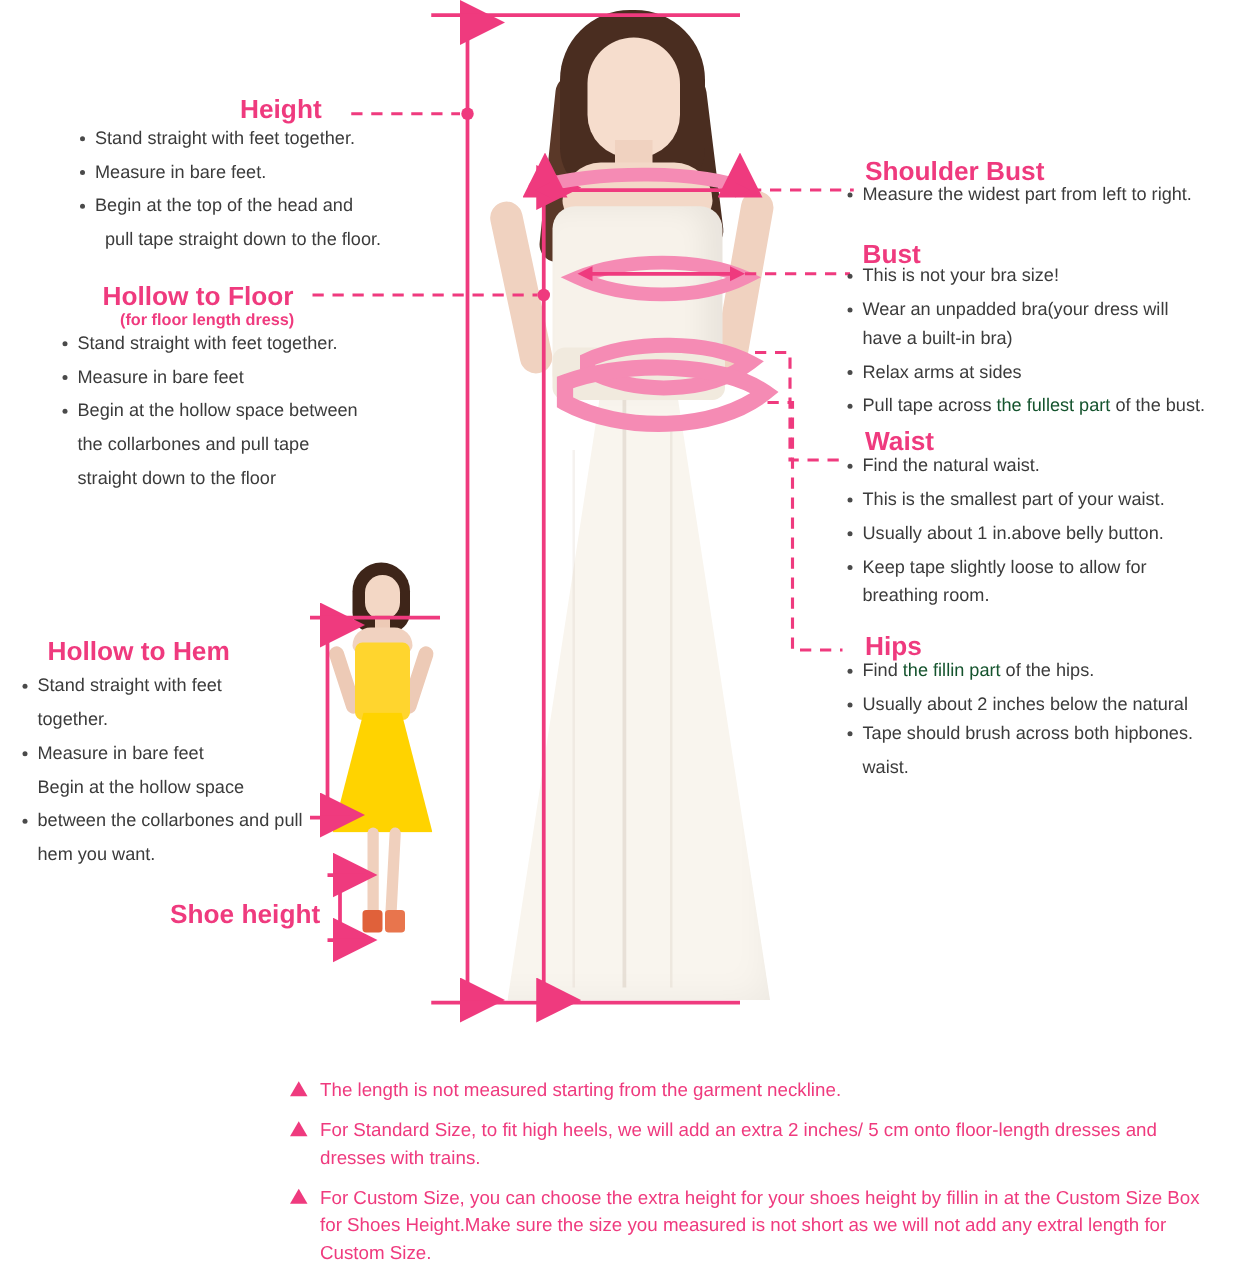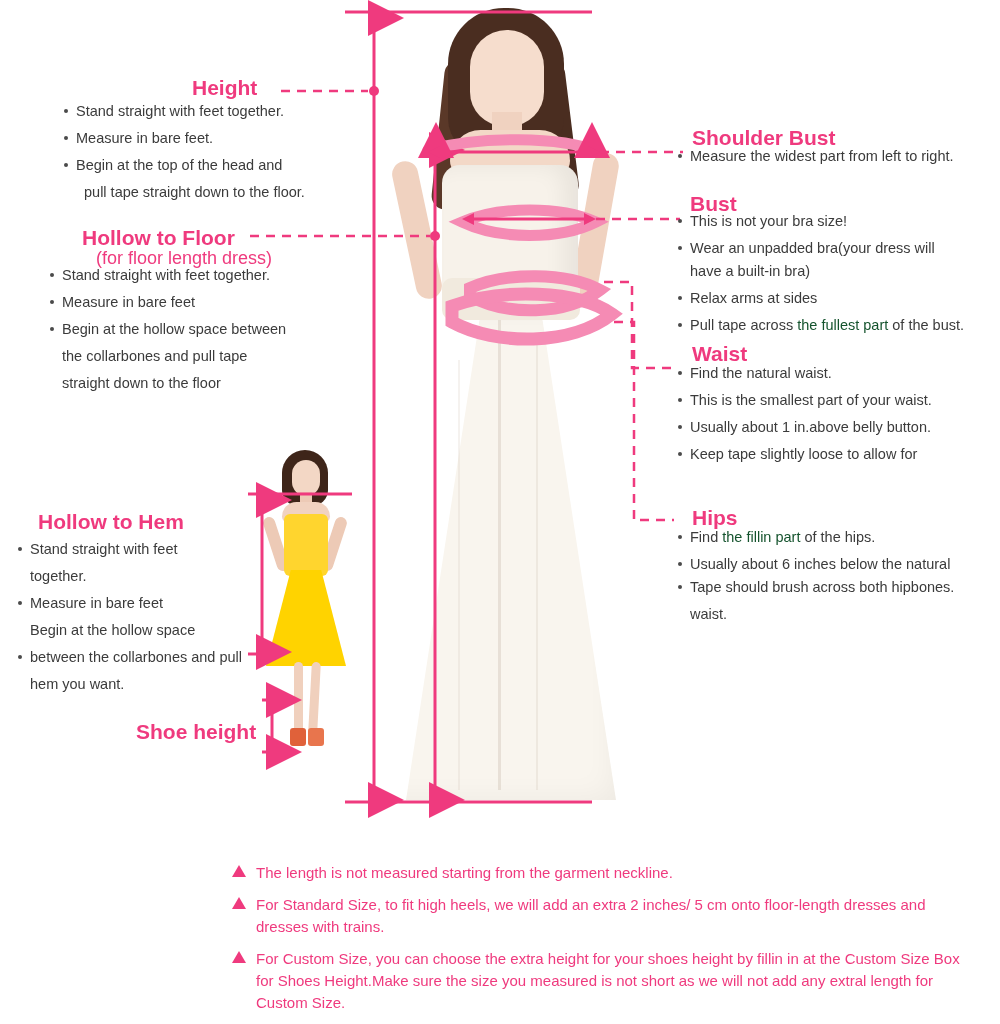--- a/index.html
+++ b/index.html
@@ -26,22 +26,22 @@
     position: absolute;
     color: #ef3a7e;
     font-weight: bold;
     font-size: 21px;
     white-space: nowrap;
     font-family: "Liberation Sans", sans-serif;
   }
   .sub-title {
     position: absolute;
     color: #ef3a7e;
-    font-weight: normal;
-    font-size: 18px;
+    font-weight: bold;
+    font-size: 13px;
     white-space: nowrap;
   }
   .bullets {
     position: absolute;
     color: #3b3b3b;
     font-size: 14.5px;
     line-height: 23px;
   }
   .bullets .li {
     position: relative;
@@ -387,26 +387,27 @@
     <div class="li">Relax arms at sides</div>
     <div class="li"><span>Pull tape across </span><span class="pink-em">the fullest part</span><span> of the bust.</span></div>
   </div>
 
   <div class="sec-title" style="left:692px; top:342px;">Waist</div>
   <div class="bullets" style="left:676px; top:362px; width:320px;">
     <div class="li">Find the natural waist.</div>
     <div class="li">This is the smallest part of your waist.</div>
     <div class="li">Usually about 1 in.above belly button.</div>
     <div class="li" style="margin-bottom:0;">Keep tape slightly loose to allow for</div>
+    <div class="li nodot">breathing room.</div>
   </div>
 
   <div class="sec-title" style="left:692px; top:506px;">Hips</div>
   <div class="bullets" style="left:676px; top:526px; width:320px;">
     <div class="li"><span>Find </span><span class="pink-em">the fillin part</span><span> of the hips.</span></div>
-    <div class="li" style="margin-bottom:0;">Usually about 6 inches below the natural</div>
+    <div class="li" style="margin-bottom:0;">Usually about 2 inches below the natural</div>
     <div class="li">Tape should brush across both hipbones.</div>
     <div class="li nodot">waist.</div>
   </div>
 
   <div class="notes">
     <div class="note">
       <span class="tri"></span>
       <span>The length is not measured starting from the garment neckline.</span>
     </div>
     <div class="note">

